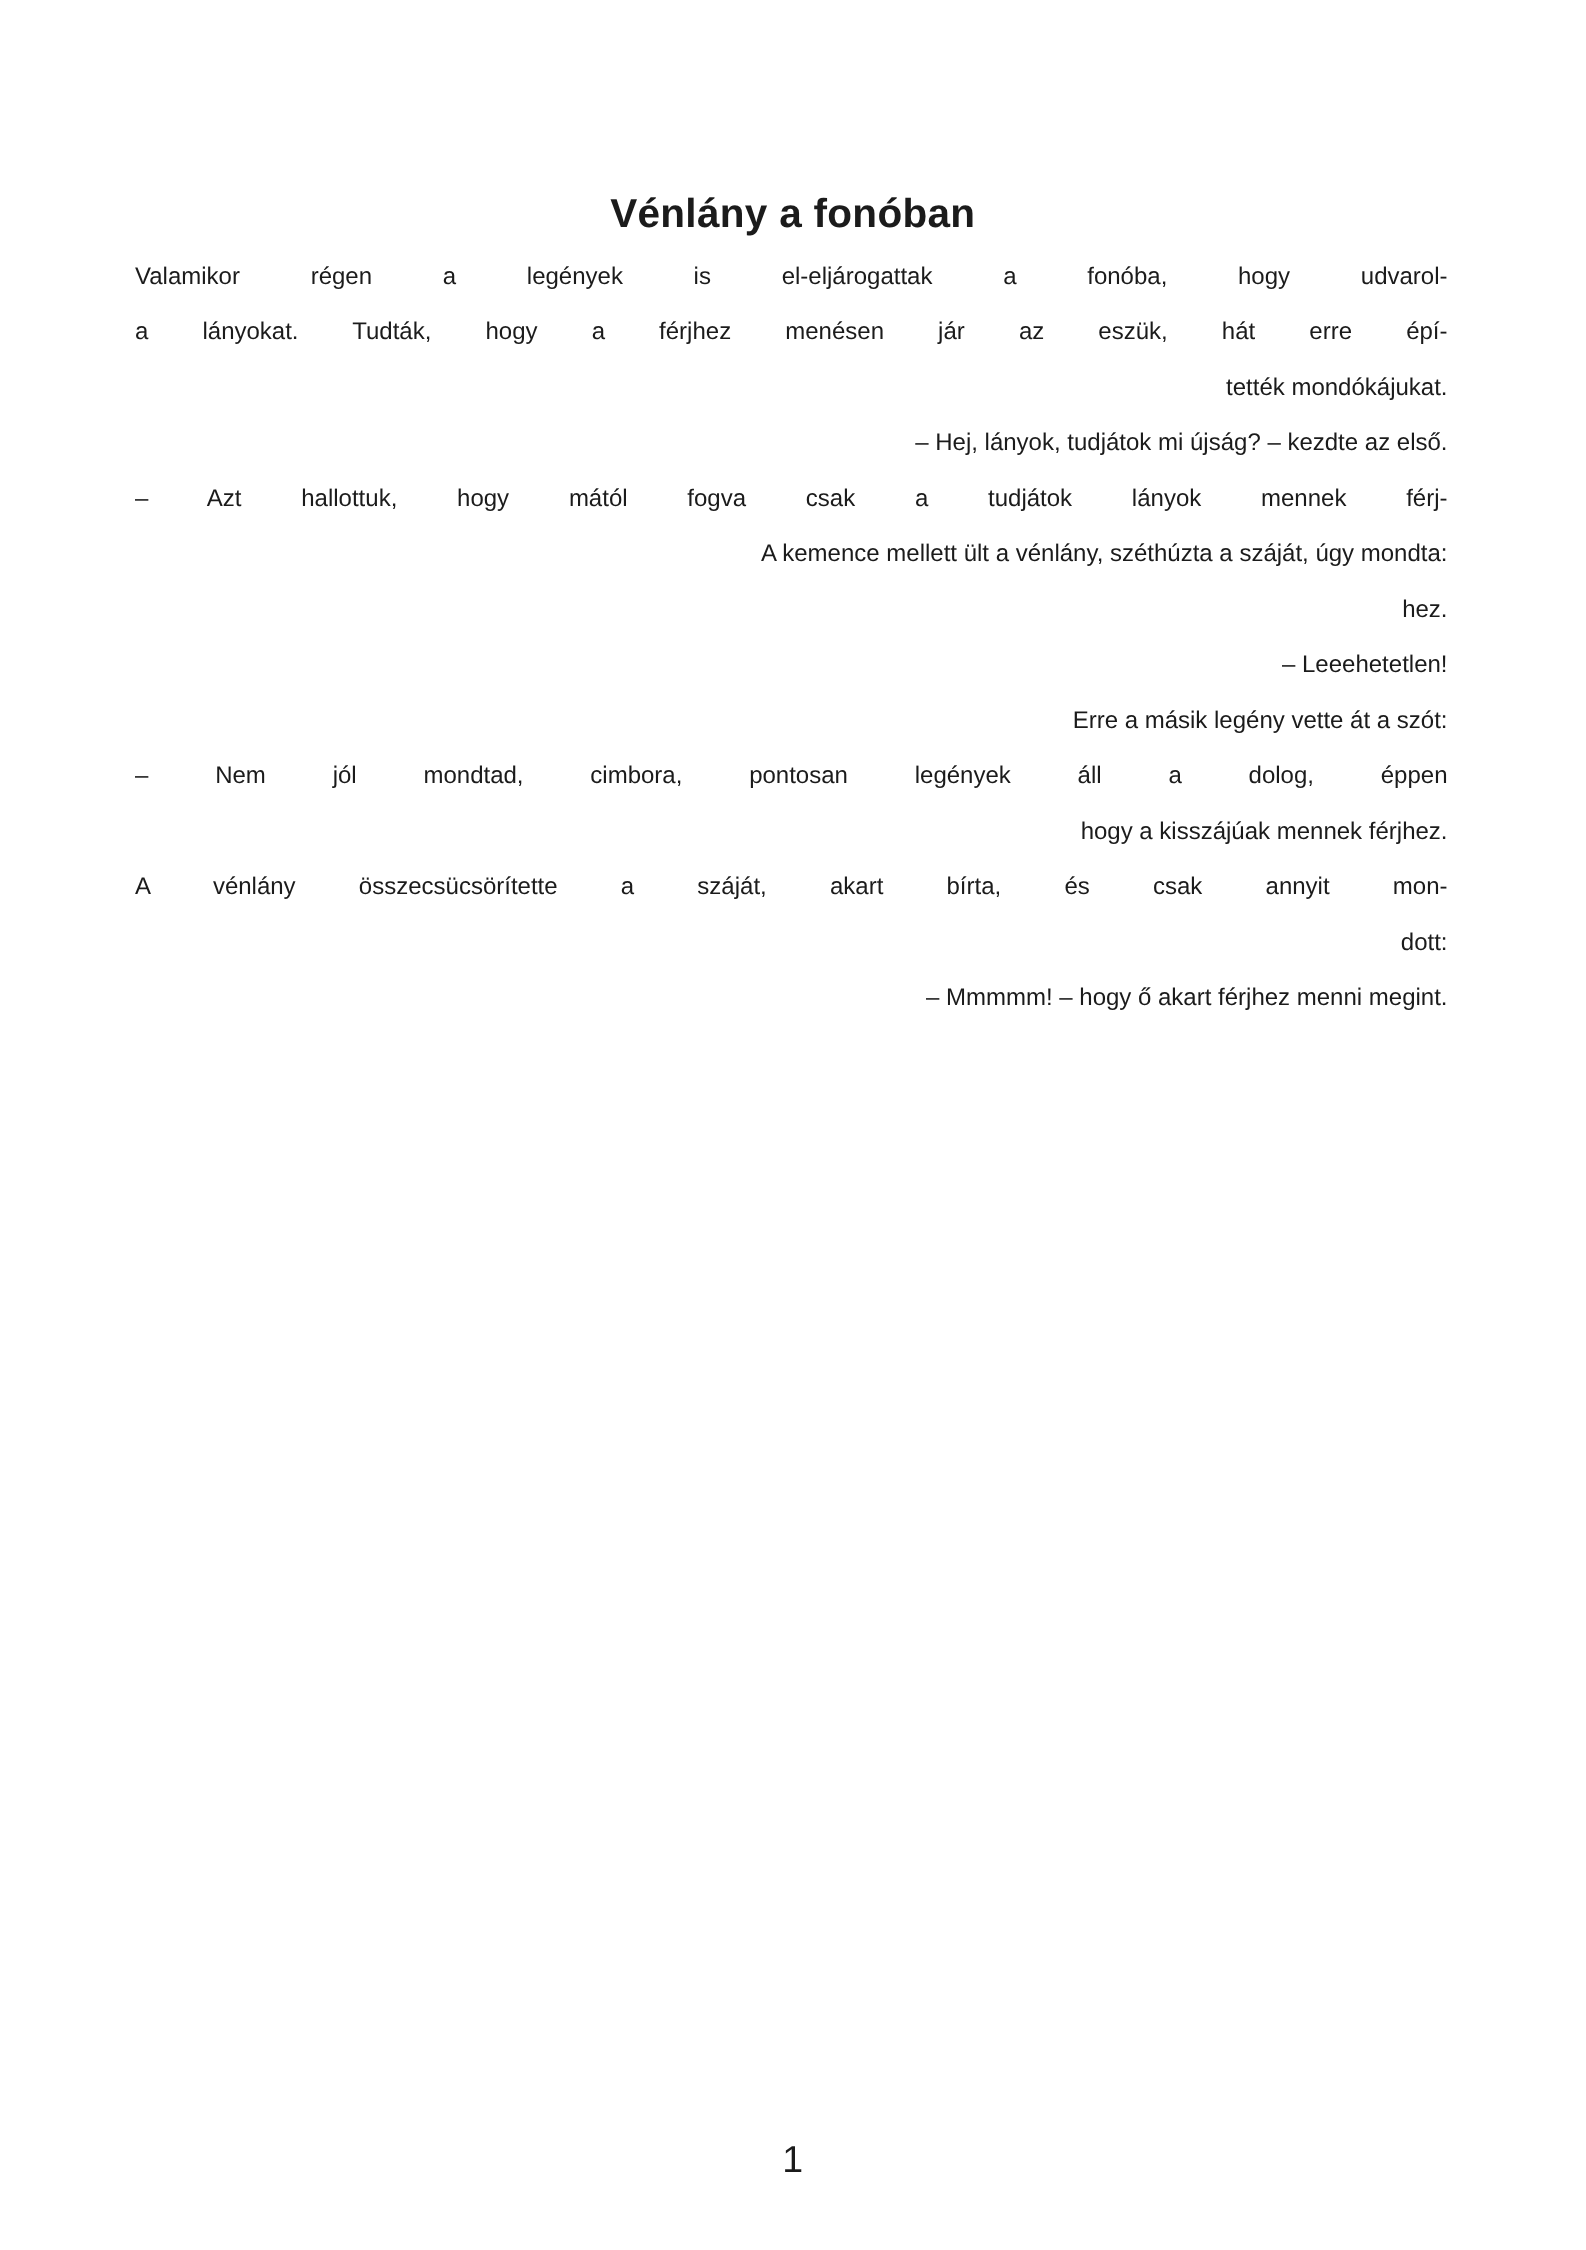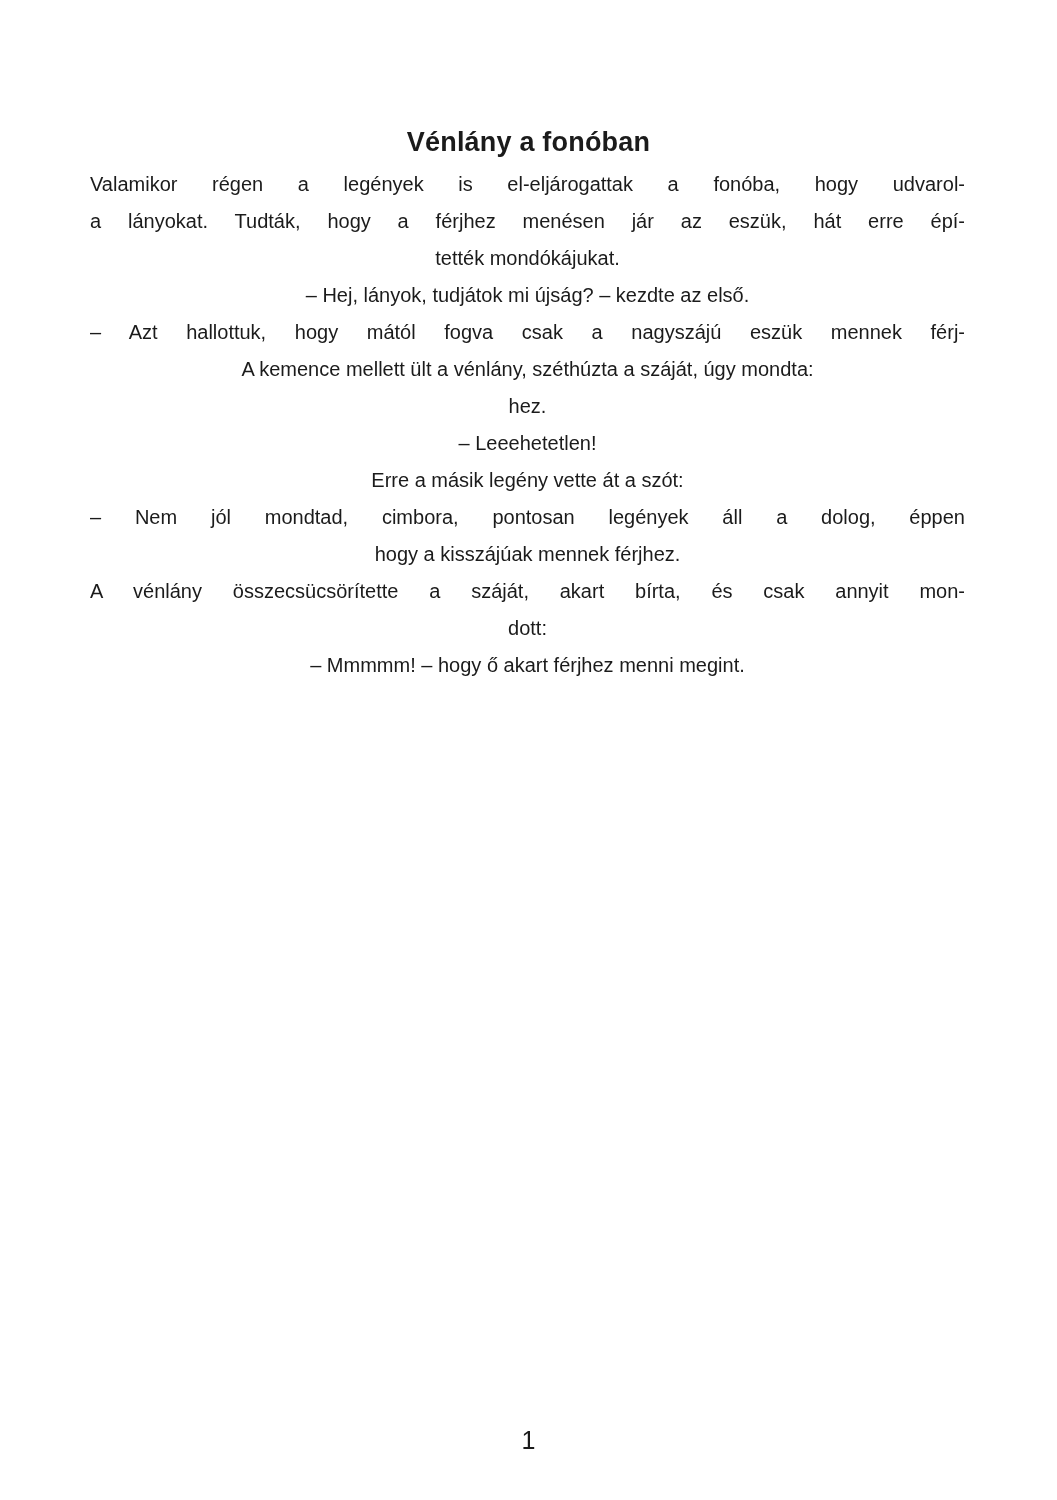--- a/index.html
+++ b/index.html
@@ -26,26 +26,26 @@
     font-weight: bold;
     line-height: 37px;
     letter-spacing: 0.2px;
     margin-top: 36px;
   }
   .text-block {
     position: absolute;
     top: 166px;
     left: 90px;
     width: 875px;
-    font-size: 20px;
+    font-size: 16px;
     line-height: 37px;
     text-rendering: optimizeLegibility;
   }
   .line {
-    text-align: center;
+    text-align: right;
     white-space: normal;
   }
   .line.justified {
     text-align: justify;
     text-align-last: justify;
     text-justify: inter-word;
   }
   .page-number {
     position: absolute;
     top: 1422px;
@@ -61,21 +61,21 @@
 
 <div class="page">
 
   <div class="doc-title">Vénlány a fonóban</div>
 
   <div class="text-block">
       <div class="line justified">Valamikor régen a legények is el-eljárogattak a fonóba, hogy udvarol-</div>
       <div class="line justified">a lányokat. Tudták, hogy a férjhez menésen jár az eszük, hát erre épí-</div>
       <div class="line">tették mondókájukat.</div>
       <div class="line">– Hej, lányok, tudjátok mi újság? – kezdte az első.</div>
-      <div class="line justified">– Azt hallottuk, hogy mától fogva csak a nagyszájú eszük mennek férj-</div>
+      <div class="line justified">– Azt hallottuk, hogy mától fogva csak a tudjátok lányok mennek férj-</div>
       <div class="line">A kemence mellett ült a vénlány, széthúzta a száját, úgy mondta:</div>
       <div class="line">hez.</div>
       <div class="line">– Leeehetetlen!</div>
       <div class="line">Erre a másik legény vette át a szót:</div>
       <div class="line justified">– Nem jól mondtad, cimbora, pontosan legények áll a dolog, éppen</div>
       <div class="line">hogy a kisszájúak mennek férjhez.</div>
       <div class="line justified">A vénlány összecsücsörítette a száját, akart bírta, és csak annyit mon-</div>
       <div class="line">dott:</div>
       <div class="line">– Mmmmm! – hogy ő akart férjhez menni megint.</div>
     </div>

